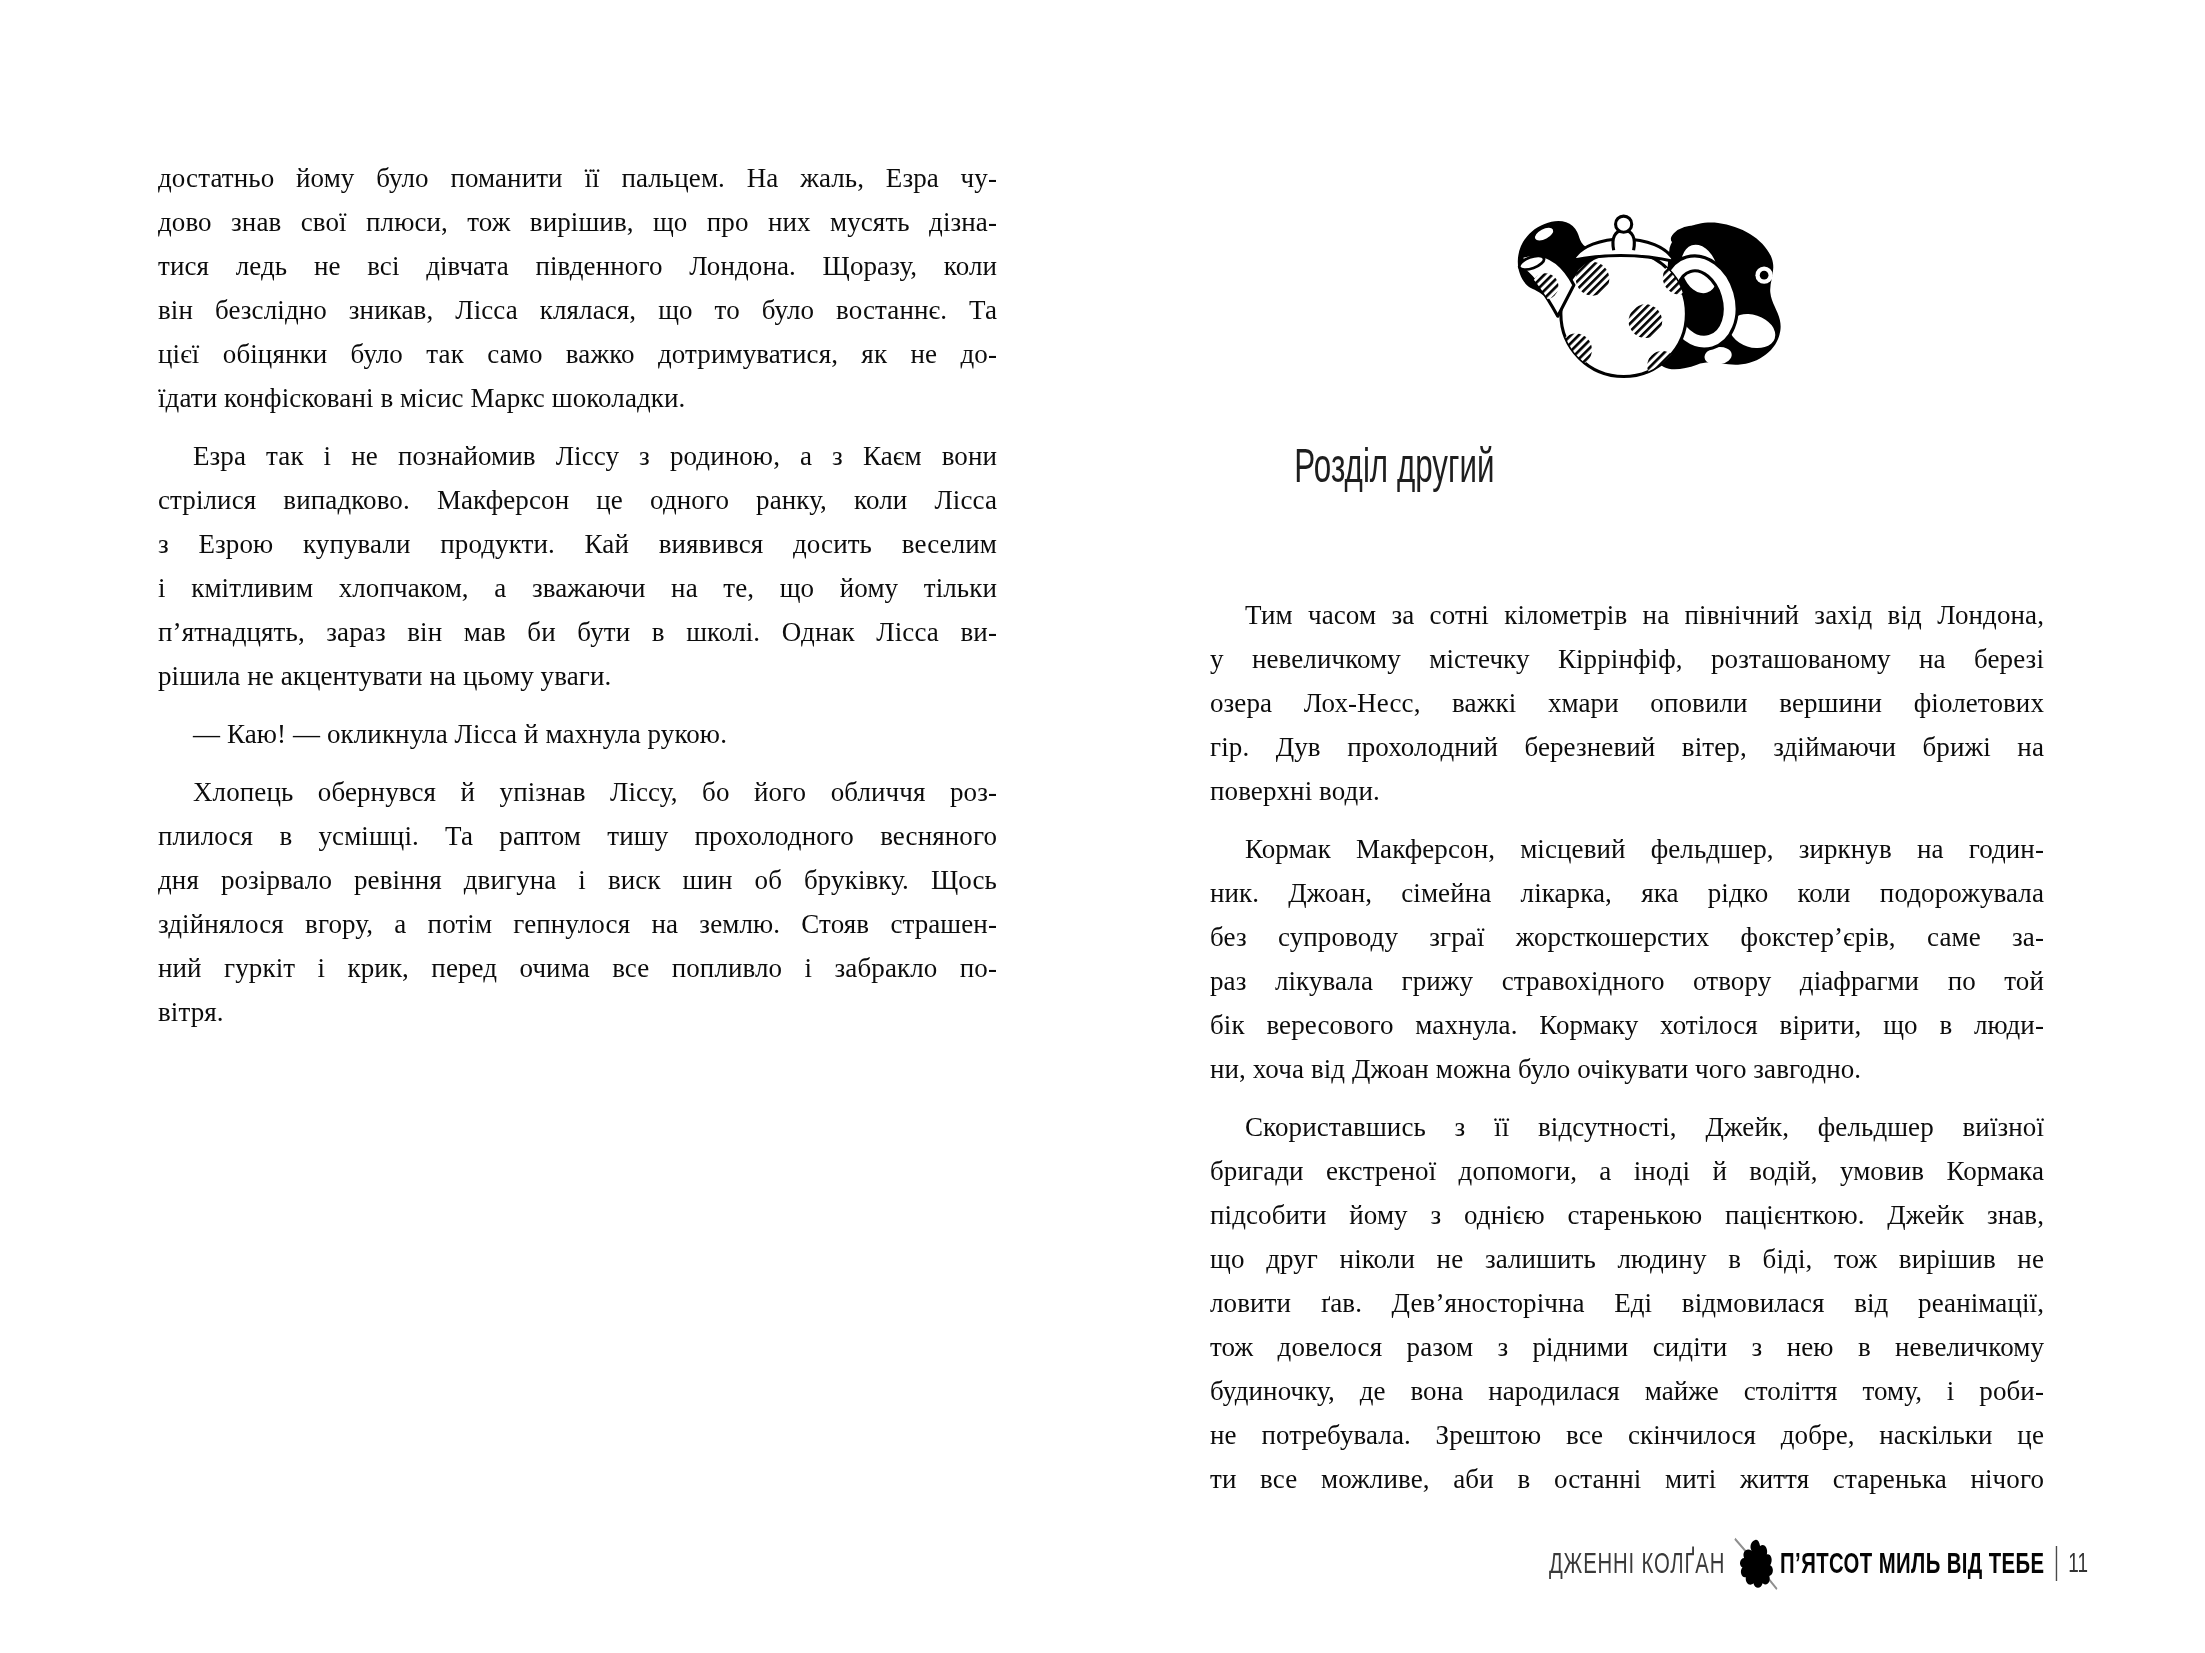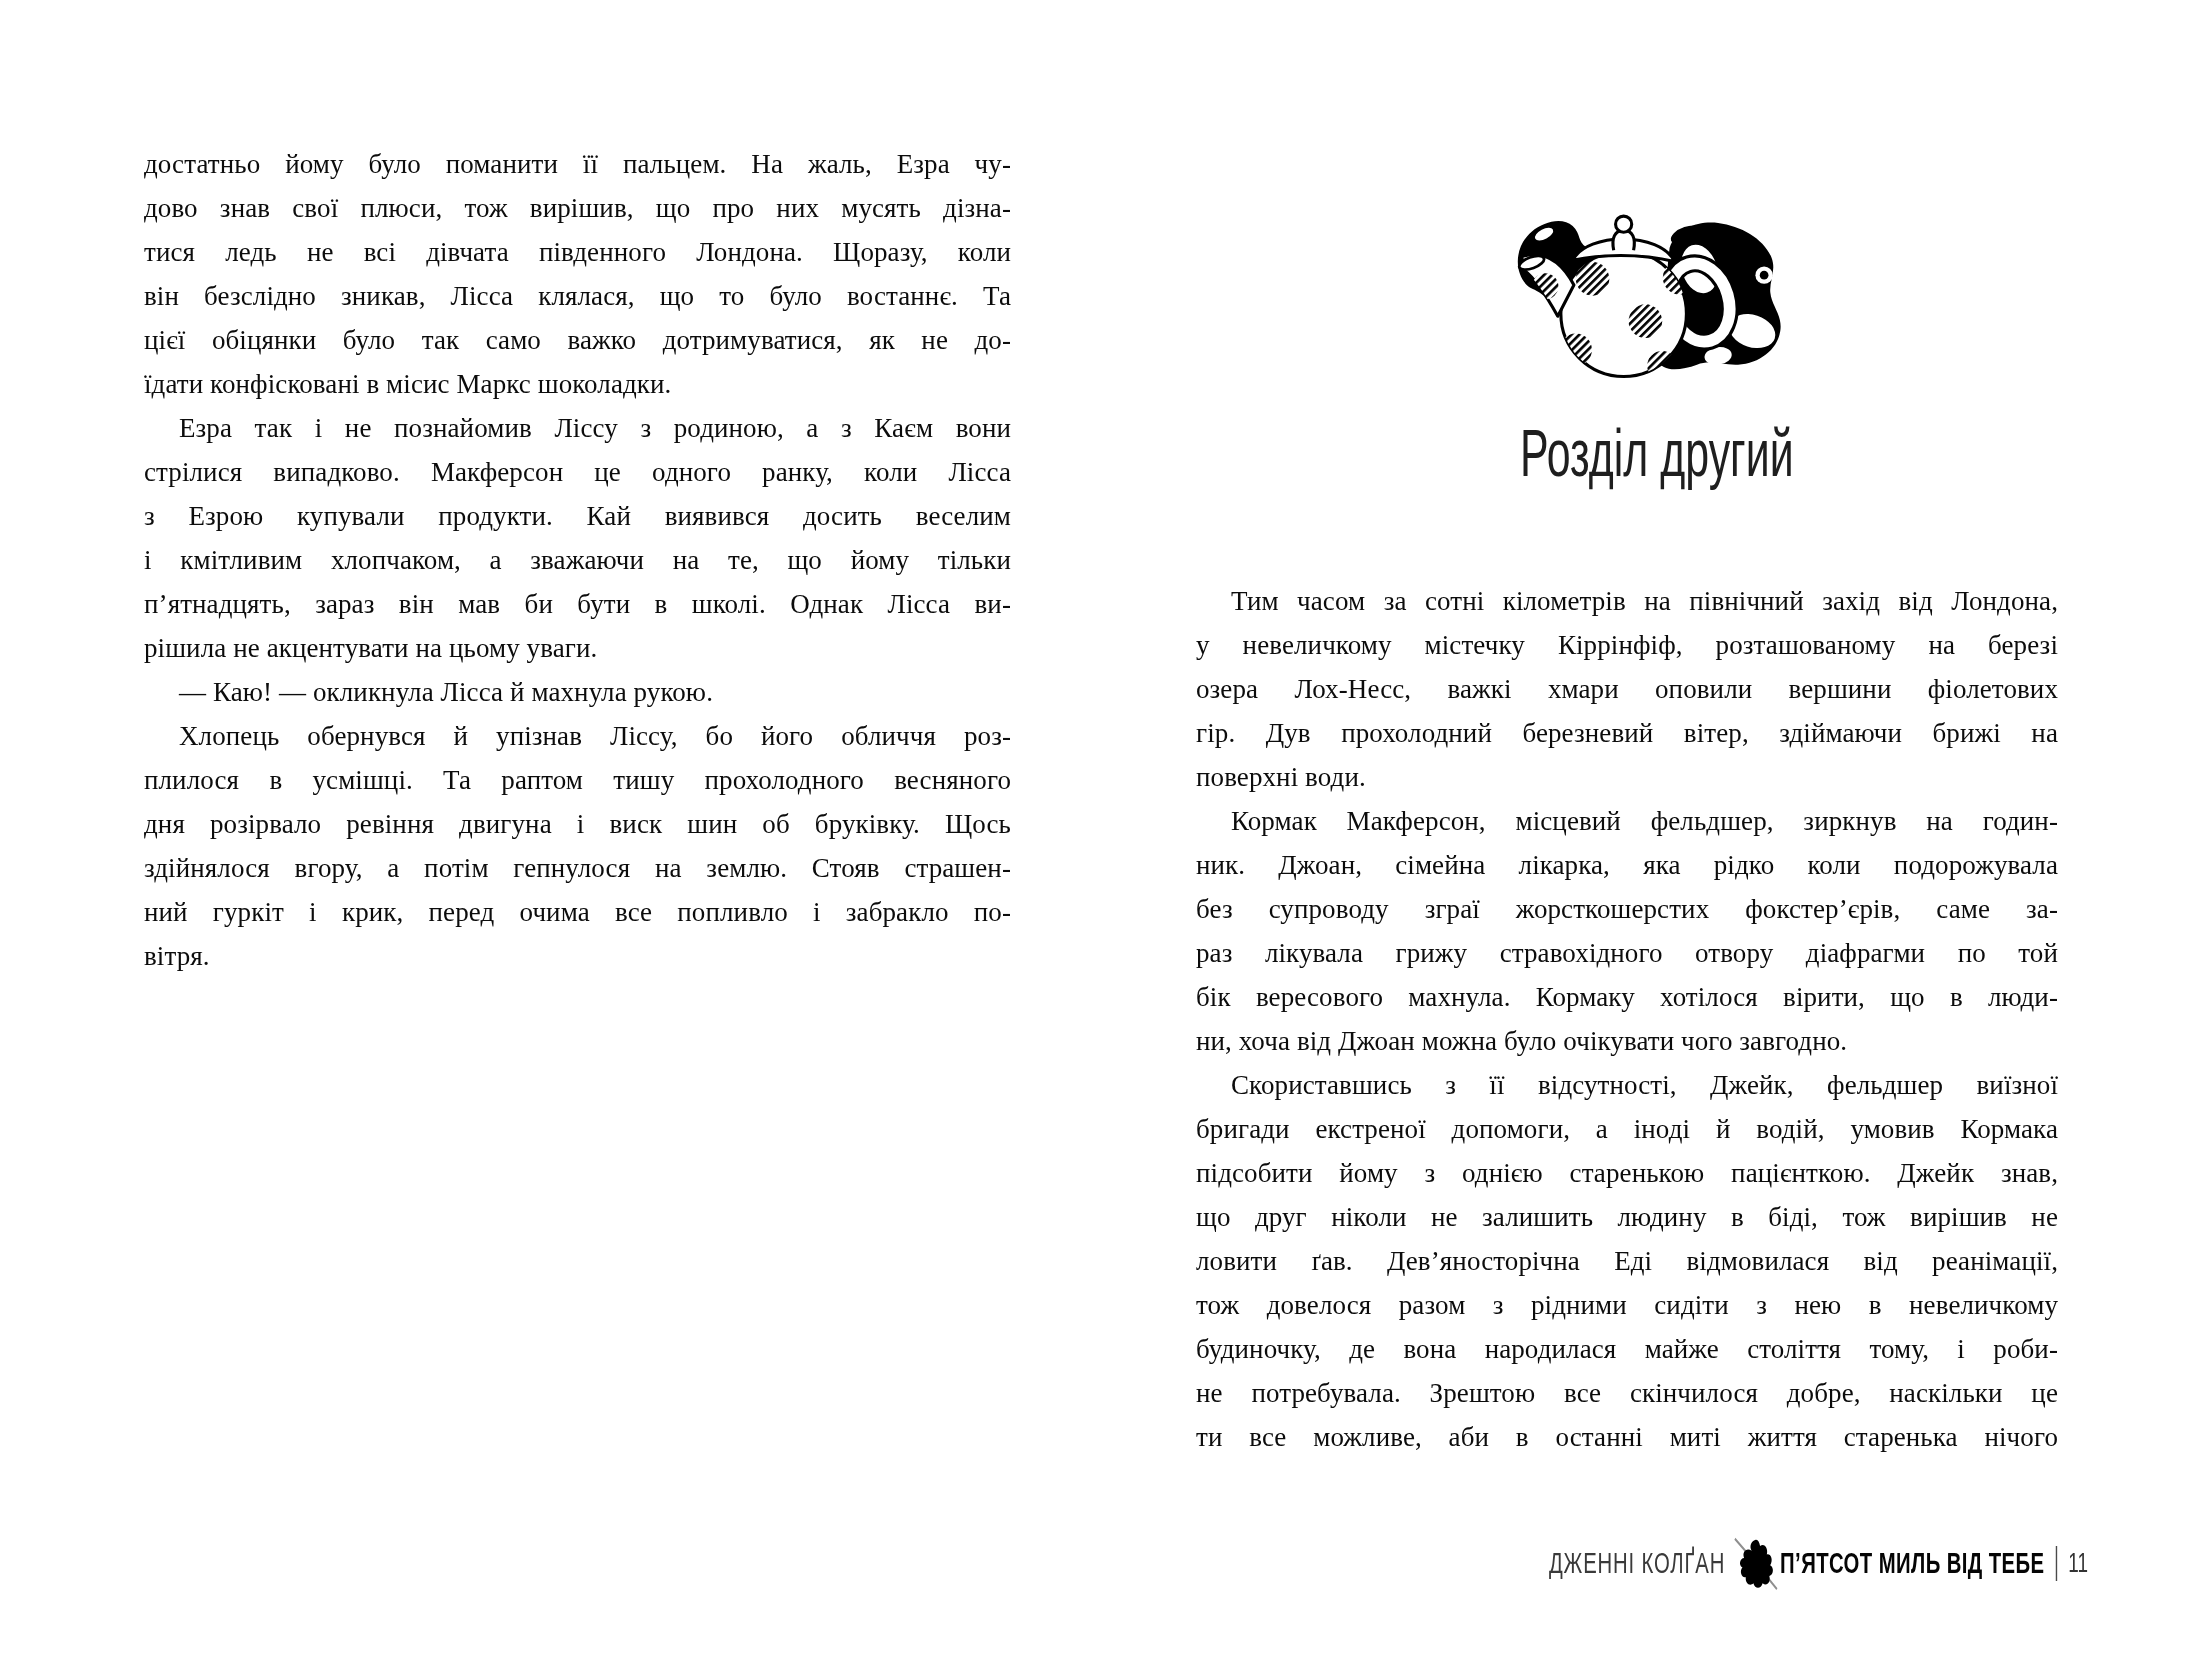--- a/index.html
+++ b/index.html
@@ -10,40 +10,40 @@
     overflow:hidden;
     font-family:"Liberation Serif", serif;
     color:#0c0c0c;
   }
   .textcol{
     position:absolute;
     font-size:27px;
     line-height:44px;
     letter-spacing:0.1px;
   }
-  .textcol .para{margin:0;}
+  .textcol .para{margin:14px;}
   .textcol .line{
     text-align:justify;
     text-align-last:justify;
     white-space:normal;
   }
   .textcol .line.last{text-align-last:left;}
   .para.indent .line.first{text-indent:35px;}
   #left-col{left:144px;top:142px;width:867px;}
   #right-col{left:1196px;top:579px;width:862px;}
 
   .chapter-illustration{
     position:absolute;left:1513px;top:209px;width:271px;height:182px;
   }
   .chapter-title{
     position:absolute;left:1226px;top:422px;width:862px;height:68px;
-    margin:0;text-align:center;
+    margin:12px;text-align:left;
     font-family:"Liberation Sans", sans-serif;
     font-weight:300;
-    font-size:67px;line-height:62px;
+    font-size:49px;line-height:62px;
     color:#1e1e1e;
   }
   .chapter-title .condense{
     display:inline-block;
     transform:scaleX(0.64);
     transform-origin:50% 50%;
     white-space:nowrap;
   }
   .running-footer{
     position:absolute;

